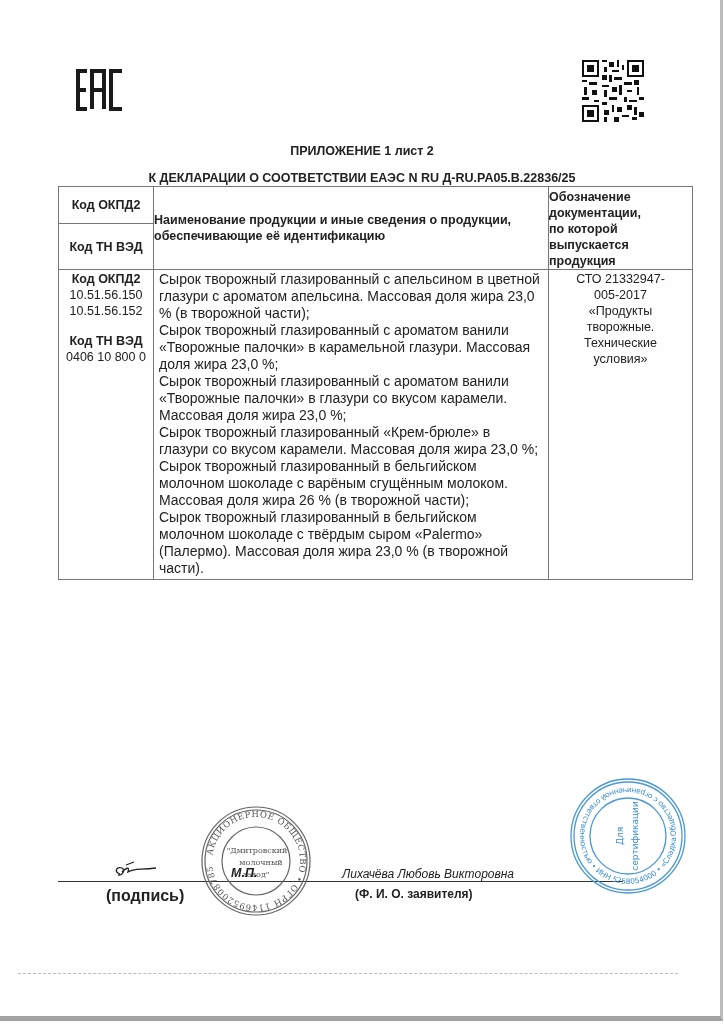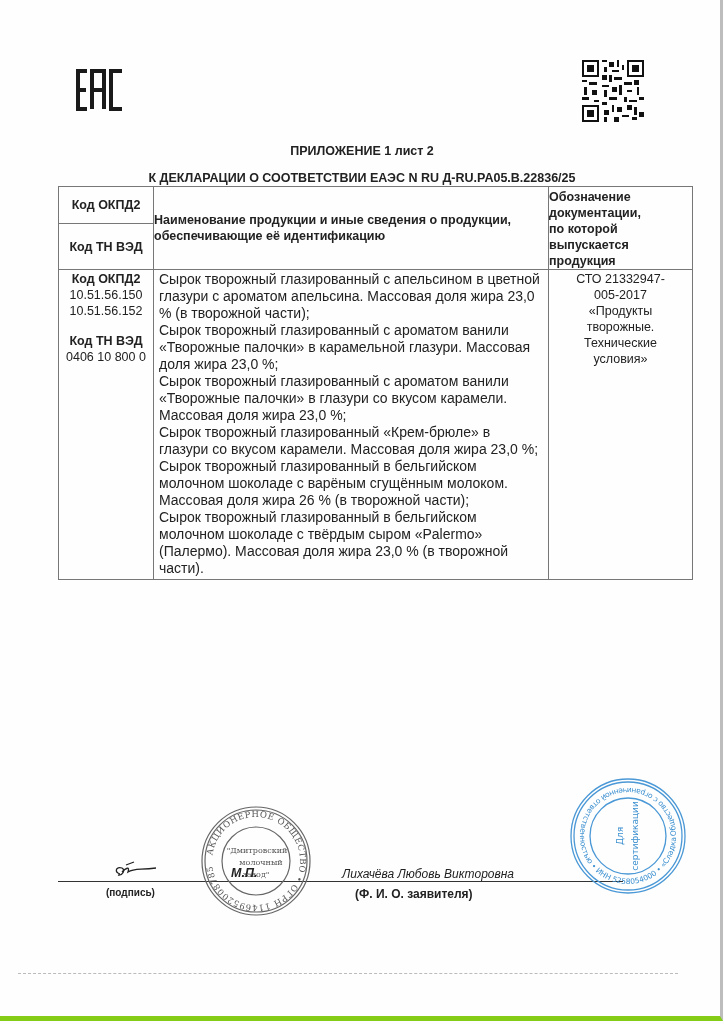--- a/index.html
+++ b/index.html
@@ -4,21 +4,21 @@
   <style>
     html, body { margin: 0; padding: 0; }
     body {
       width: 724px; height: 1024px; position: relative; overflow: hidden;
       background: #fdfdfd; font-family: "Liberation Sans", sans-serif; color: #222;
     }
     .page {
       position: absolute; left: 0; top: 0; width: 720px; height: 1016px;
       background: #fefefe;
       border-right: 3px solid #bdbdbd;
-      border-bottom: 5px solid #84cc16;
+      border-bottom: 5px solid #a3a3a3;
     }
     .eac-logo {
       position: absolute; left: 75px; top: 68px; width: 50px; height: 44px;
     }
     .qr {
       position: absolute; left: 582px; top: 60px; width: 62px; height: 62px;
     }
     .annex-title {
       position: absolute; left: 0; width: 724px; top: 144px; text-align: center;
       font-weight: bold; font-size: 12.5px;
@@ -42,21 +42,21 @@
     .doc-cell { text-align: center; line-height: 16px; width: 143px; padding-top: 1px !important; }
     .col-code { width: 94px; }
     .col-doc { width: 143px; }
     .sig-line {
       position: absolute; left: 58px; top: 881px; width: 565px; height: 1px; background: #333;
     }
     .signature {
       position: absolute; left: 112px; top: 860px; width: 46px; height: 20px;
     }
     .sig-label {
-      position: absolute; left: 106px; top: 887px; font-weight: bold; font-size: 10px;
+      position: absolute; left: 106px; top: 887px; font-weight: bold; font-size: 16px;
     }
     .mp-label {
       position: absolute; left: 231px; top: 866px; font-weight: bold; font-size: 12.5px; font-style: italic;
     }
     .applicant-name {
       position: absolute; left: 342px; top: 867px; font-size: 12px; font-style: italic;
     }
     .applicant-label {
       position: absolute; left: 355px; top: 887px; font-weight: bold; font-size: 12px;
     }

